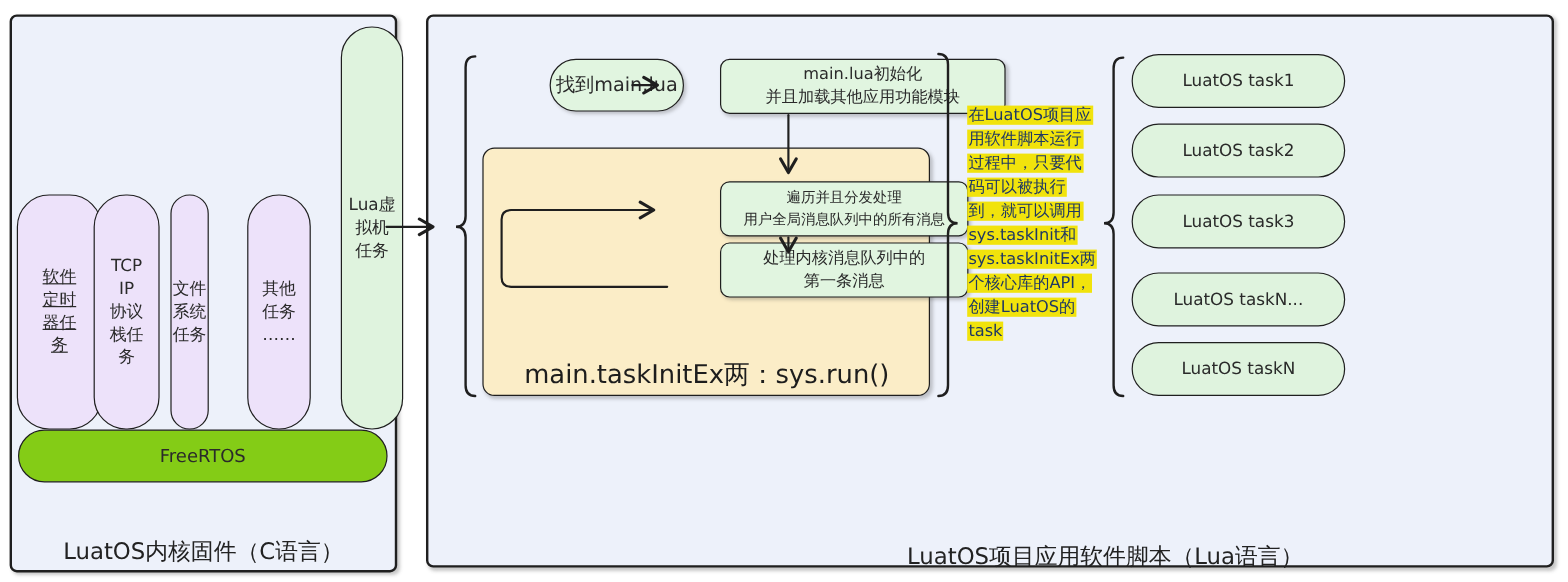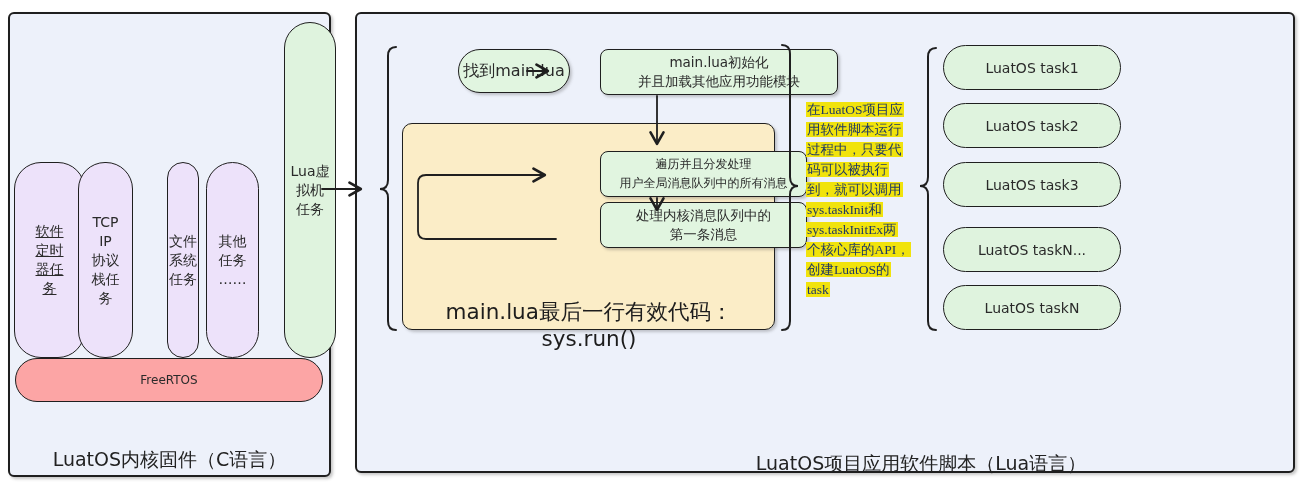--- a/index.html
+++ b/index.html
@@ -45,34 +45,34 @@
     justify-content: center;
     text-align: center;
     font-size: 14px;
     line-height: 19px;
     color: #2a2a2a;
     white-space: pre-line;
     z-index: 2;
   }
   #pill-software-timer { left: 14px;  width: 71px; text-decoration: underline; }
   #pill-tcpip          { left: 78px;  width: 55px; }
-  #pill-filesystem     { left: 142px; width: 32px; margin-left: 25px; }
+  #pill-filesystem     { left: 142px; width: 32px; }
   #pill-other          { left: 206px; width: 53px; }
   #pill-lua-vm {
     left: 270px; top: 22px; width: 52px; height: 336px;
     background: #DFF3DE; border-radius: 26px; margin-left: 14px;
   }
   #freertos-bar {
     position: absolute;
     left: 15px; top: 358px; width: 308px; height: 44px;
-    background: #fca5a5;
+    background: #84cc16;
     border: 1.6px solid #1f1f1f;
     border-radius: 22px;
     display: flex; align-items: center; justify-content: center;
-    font-size: 12px; color: #2a2a2a;
+    font-size: 15px; color: #2a2a2a;
     z-index: 2;
   }
 
   .node {
     position: absolute;
     border: 1.6px solid #1f1f1f;
     background: #E1F5E0;
     color: #2a2a2a;
     display: flex; align-items: center; justify-content: center;
     text-align: center;
@@ -102,25 +102,24 @@
     position: absolute;
     left: 404px; top: 297px; width: 370px;
     font-size: 21.5px;
     text-align: center;
     color: #1d1d1d;
     z-index: 2;
   }
 
   #task-note {
     position: absolute;
-    left: 806px; top: 100px; width: 132px;
+    left: 806px; top: 86px; width: 132px;
     font-size: 13.5px;
     line-height: 20px;
     z-index: 2;
-    font-family: Liberation Serif, serif;
   }
   #task-note span {
     background: #F1E30C;
     color: #1F3864;
     white-space: pre-line;
     padding: 0 1px;
     -webkit-box-decoration-break: clone;
     box-decoration-break: clone;
   }
 
@@ -186,21 +185,21 @@
 并且加载其他应用功能模块</div>
 
   <div id="sysrun-box"></div>
 
   <div id="dispatch-node" class="node">遍历并且分发处理
 用户全局消息队列中的所有消息</div>
 
   <div id="kernel-node" class="node">处理内核消息队列中的
 第一条消息</div>
 
-  <div id="sysrun-caption">main.lua最后一行有效代码：sys.run()</div>
+  <div id="sysrun-caption">main.taskInitEx两：sys.run()</div>
 
   <div id="task-note"><span>在LuatOS项目应
 用软件脚本运行
 过程中，只要代
 码可以被执行
 到，就可以调用
 sys.taskInit和
 sys.taskInitEx两
 个核心库的API，
 创建LuatOS的

